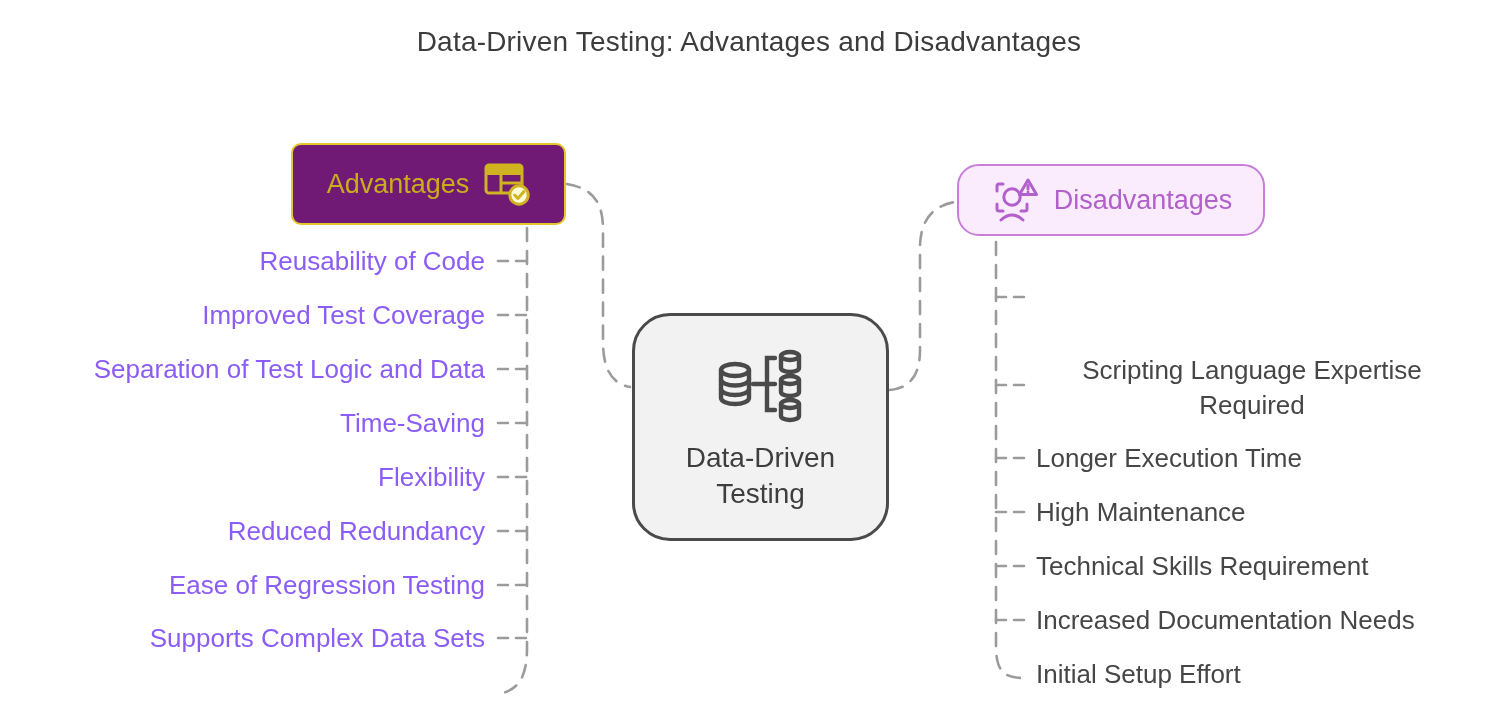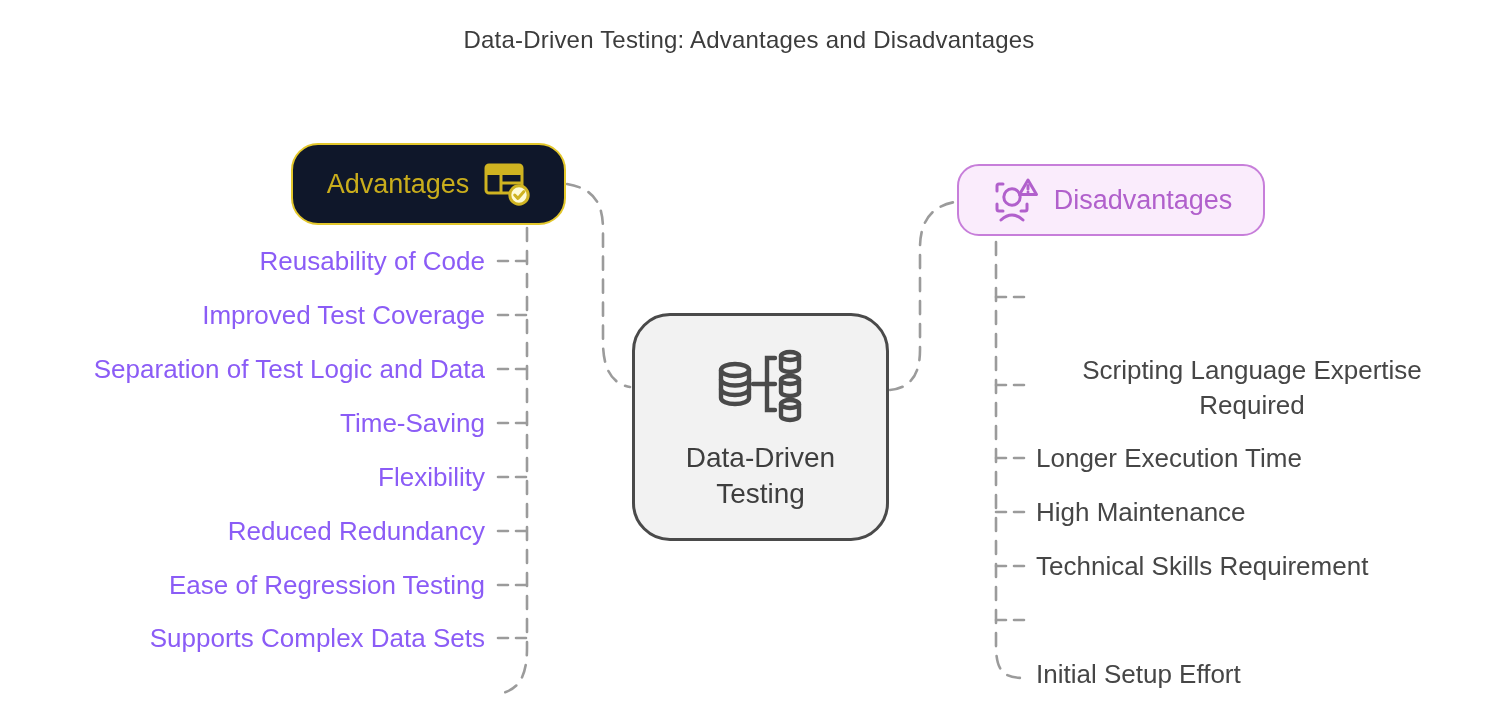--- a/index.html
+++ b/index.html
@@ -6,33 +6,33 @@
   .canvas{
     position:relative;
     width:1498px;height:718px;
     background:#ffffff;
     font-family:"Liberation Sans", sans-serif;
     overflow:hidden;
   }
   .title{
     position:absolute;left:0;top:26px;width:1498px;
     text-align:center;
-    font-size:24px;font-weight:400;color:#3c3c3c;
+    font-size:28px;font-weight:400;color:#3c3c3c;
     letter-spacing:0.2px;
     margin:0;
   }
   .connectors{position:absolute;left:0;top:0;}
   .node{
     position:absolute;
     display:flex;align-items:center;justify-content:center;
     box-sizing:border-box;
   }
   .node-adv{
     left:291px;top:143px;width:275px;height:82px;
-    background:#0f172a;border:2.5px solid #e3c72b;border-radius:27px;
+    background:#701a75;border:2.5px solid #e3c72b;border-radius:10px;
     gap:15px;
   }
   .node-adv .label{font-size:27px;color:#c9ad1c;}
   .node-dis{
     left:957px;top:164px;width:308px;height:72px;
     background:#faecfc;border:2.5px solid #c77eda;border-radius:22px;
     gap:14px;
   }
   .node-dis .label{font-size:27px;color:#b160cc;}
   .node-center{
@@ -152,15 +152,16 @@
   <div class="adv-item" style="top:406px">Time-Saving</div>
   <div class="adv-item" style="top:460px">Flexibility</div>
   <div class="adv-item" style="top:514px">Reduced Redundancy</div>
   <div class="adv-item" style="top:568px">Ease of Regression Testing</div>
   <div class="adv-item" style="top:621px">Supports Complex Data Sets</div>
 
   <div class="dis-item" style="top:441px">Longer Execution Time</div>
   <div class="dis-item block" style="top:353px">Scripting Language Expertise Required</div>
   <div class="dis-item" style="top:495px">High Maintenance</div>
   <div class="dis-item" style="top:549px">Technical Skills Requirement</div>
+  <div class="dis-item" style="top:603px">Increased Documentation Needs</div>
   <div class="dis-item" style="top:657px">Initial Setup Effort</div>
 
 </div>
 
 </body></html>

